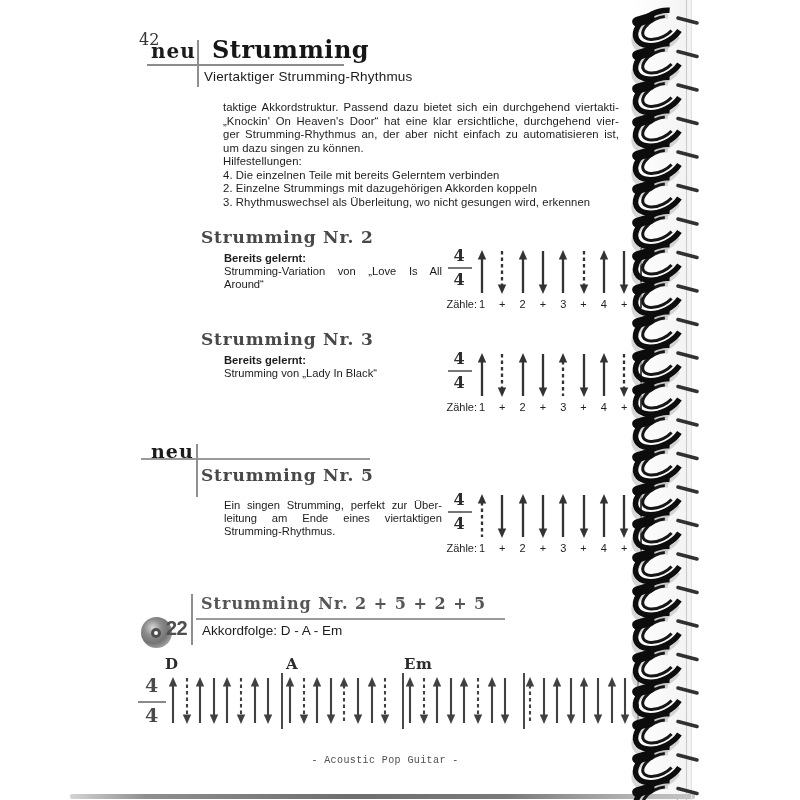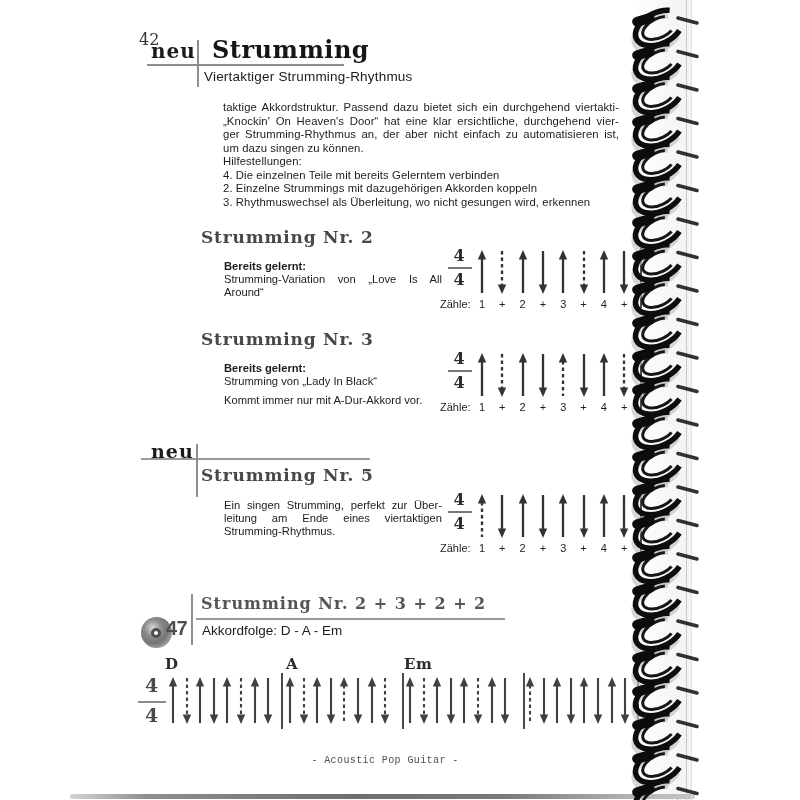--- a/index.html
+++ b/index.html
@@ -14,31 +14,31 @@
   h1.title{position:absolute;left:212px;top:35px;margin:0;font-family:"DejaVu Serif",serif;
            font-weight:bold;font-size:24px;color:#161616;letter-spacing:0.5px;}
   .subtitle{position:absolute;left:204px;top:69px;font-size:13.5px;color:#1a1a1a;letter-spacing:0.2px;}
   .intro{position:absolute;left:223px;top:101px;width:396px;font-size:11.3px;line-height:13.5px;color:#1c1c1c;letter-spacing:0.1px;}
   .jline{text-align:justify;text-align-last:justify;}
   .lline{text-align:left;}
   .sec-title{position:absolute;left:201px;font-family:"DejaVu Serif",serif;font-weight:bold;
              font-size:17px;color:#484848;letter-spacing:0.8px;}
   .combo-title{font-size:16px;color:#555;letter-spacing:1px;}
   .desc{position:absolute;left:224px;width:218px;font-size:11.2px;line-height:13.2px;color:#1c1c1c;}
-  .desc-bold{font-weight:bold;margin-top:8px;}
+  .desc-bold{font-weight:bold;}
   .desc-gap{height:6px;}
   .pattern{position:absolute;left:440px;width:215px;height:70px;}
   .ts-n{position:absolute;left:8px;top:0px;width:22px;text-align:center;
         font-family:"DejaVu Serif",serif;font-weight:bold;font-size:16px;color:#2d2d2d;}
   .ts-bar{position:absolute;left:8px;top:21px;width:24px;height:1.5px;background:#777;}
   .ts-d{position:absolute;left:8px;top:24px;width:22px;text-align:center;
         font-family:"DejaVu Serif",serif;font-weight:bold;font-size:16px;color:#2d2d2d;}
   .arr{position:absolute;line-height:0;}
   .pbar{position:absolute;left:200px;top:2px;width:1.5px;height:60px;background:#4a4a4a;}
-  .zl{position:absolute;left:0;top:52px;width:37px;text-align:left;font-size:11px;color:#1e1e1e;}
+  .zl{position:absolute;left:0;top:52px;width:37px;text-align:right;font-size:11px;color:#1e1e1e;}
   .cnt{position:absolute;top:52px;width:16px;text-align:center;font-size:11px;color:#1e1e1e;}
   .cd{position:absolute;left:141px;top:617px;width:31px;height:31px;border-radius:50%;
       background:radial-gradient(circle at 38% 35%, #d9d9d9 0%, #8d8d8d 30%, #747474 55%, #a8a8a8 80%, #8f8f8f 100%);}
   .cd-hole{position:absolute;left:10px;top:11px;width:10px;height:10px;border-radius:50%;
            background:#fff;border:3px solid #4e4e4e;box-sizing:border-box;}
   .cd-num{position:absolute;left:166px;top:617px;font-size:20px;font-weight:bold;color:#4f4f4f;letter-spacing:-0.5px;}
   .akkordfolge{position:absolute;left:202px;top:623px;font-size:13.5px;color:#1c1c1c;}
   .grid{position:absolute;left:135px;top:655px;width:515px;height:95px;}
   .gts-n{position:absolute;left:3px;top:19px;width:27px;text-align:center;
          font-family:"DejaVu Serif",serif;font-weight:bold;font-size:19px;color:#4a4a4a;}
@@ -132,21 +132,20 @@
       <span class="cnt" style="left:135.5px;">+</span>
       <span class="cnt" style="left:155.8px;">4</span>
       <span class="cnt" style="left:176.1px;">+</span>
     </div>
 
   <div class="sec-title" style="top:329px;">Strumming Nr. 3</div>
   <div class="desc" id="desc-nr3" style="top:354px;">
       <div class="desc-bold">Bereits gelernt:</div>
       <div class="lline">Strumming von „Lady In Black“</div>
       <div class="desc-gap"></div>
-      <div class="lline">Kommt immer nur mit A-Dur-Akkord vor.</div>
     </div>
   <div class="pattern" id="pat-nr3" style="top:349px;">
       <div class="ts-n">4</div>
       <div class="ts-bar"></div>
       <div class="ts-d">4</div>
       <div class="arr" style="left:36px;top:4px;"><svg width="12" height="44" viewBox="0 0 12 44">
           <line x1="6" y1="8" x2="6" y2="43" stroke="#333333" stroke-width="2.3"></line>
           <polygon points="6,0 1.8,9.5 10.2,9.5" fill="#333333"></polygon>
         </svg></div>
       <div class="arr" style="left:56.3px;top:4px;"><svg width="12" height="44" viewBox="0 0 12 44">
@@ -240,26 +239,26 @@
       <span class="cnt" style="left:54.3px;">+</span>
       <span class="cnt" style="left:74.6px;">2</span>
       <span class="cnt" style="left:94.9px;">+</span>
       <span class="cnt" style="left:115.2px;">3</span>
       <span class="cnt" style="left:135.5px;">+</span>
       <span class="cnt" style="left:155.8px;">4</span>
       <span class="cnt" style="left:176.1px;">+</span>
     </div>
 
   <div class="vline" style="left:191px;top:594px;height:51px;"></div>
-  <div class="sec-title combo-title" style="top:594px;">Strumming Nr. 2 + 3 + 2 + 2</div>
+  <div class="sec-title combo-title" style="top:594px;">Strumming Nr. 2 + 5 + 2 + 5</div>
   <div class="hrule" style="left:196px;top:618px;width:309px;height:1.5px;background:#9a9a9a;"></div>
   <div class="cd">
       <div class="cd-hole"></div>
     </div>
-  <div class="cd-num">47</div>
+  <div class="cd-num">22</div>
   <div class="akkordfolge">Akkordfolge: D - A - Em</div>
 
   <div class="grid" id="grid">
       <div class="gts-n">4</div>
       <div class="gts-bar"></div>
       <div class="gts-d">4</div>
       <div class="chord" style="left:30px;">D</div>
       <div class="arr" style="left:32px;top:22px;"><svg width="12" height="47" viewBox="0 0 12 47">
           <line x1="6" y1="8" x2="6" y2="46" stroke="#414141" stroke-width="2.1"></line>
           <polygon points="6,0 1.8,9.5 10.2,9.5" fill="#414141"></polygon>

